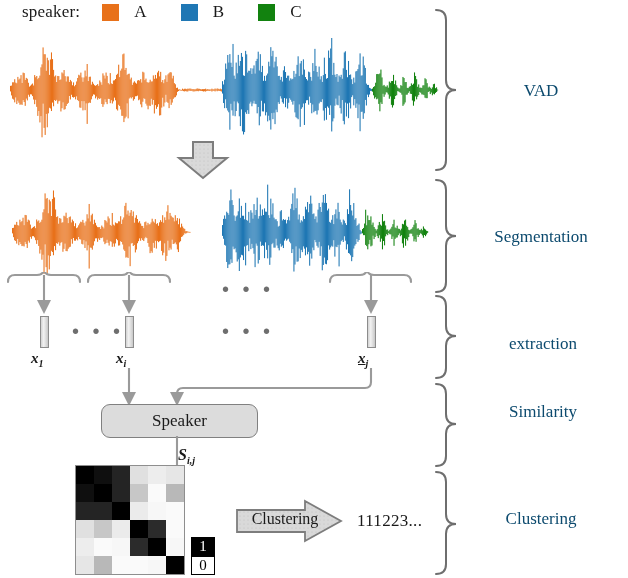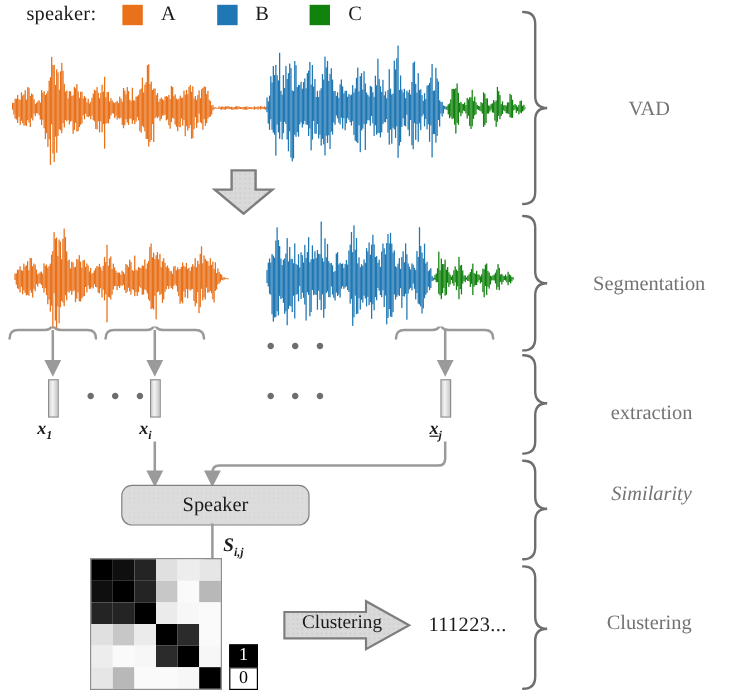--- a/index.html
+++ b/index.html
@@ -8,37 +8,37 @@
   .abs{position:absolute;}
   
   #legend{left:14px;top:2px;display:flex;align-items:center;gap:0;}
   #legend .lbl{font-size:17px;letter-spacing:.2px;margin-left:8px;}
   .sw{width:17px;height:17px;display:inline-block;}
   .lgitem{display:flex;align-items:center;gap:7px;}
   
   .wave{position:absolute;}
   .wave svg{display:block;}
   
-  .stage-label{position:absolute;font-size:17px;color:#737373;text-align:center;line-height:1.18;}
+  .stage-label{position:absolute;font-size:17px;color:#0c4a6e;text-align:center;line-height:1.18;}
   
   .embar{position:absolute;width:9px;background:linear-gradient(90deg,#d2d2d2 0%,#f2f2f2 38%,#c8c8c8 100%);
          border:1.1px solid #8c8c8c;box-sizing:border-box;}
   .xlab{position:absolute;font-size:15px;font-style:italic;font-weight:bold;}
   .xlab sub{font-size:10px;font-style:italic;font-weight:bold;}
   .dots{position:absolute;color:#6e6e6e;font-size:20px;letter-spacing:4px;font-family:"Liberation Sans",sans-serif;}
   
   #scoring{position:absolute;left:101px;top:404px;width:155px;height:32px;
            border:1.3px solid #808080;border-radius:9px;
            background:#dcdcdc;
            display:flex;align-items:center;justify-content:center;font-size:17px;}
   #scoring::before{content:"";position:absolute;inset:0;border-radius:8px;
      background-image:radial-gradient(#c2c2c2 .6px,transparent .7px);
      background-size:4px 4px;opacity:.55;}
   #scoring span{position:relative;z-index:2;}
-  #slab{position:absolute;left:186px;top:446px;font-size:16px;font-weight:bold;font-style:italic;}
+  #slab{position:absolute;left:178px;top:446px;font-size:16px;font-weight:bold;font-style:italic;}
   #slab sub{font-size:10px;}
   
   #matrix{position:absolute;left:76px;top:466px;width:108px;height:108px;
           display:grid;grid-template-columns:repeat(6,1fr);grid-template-rows:repeat(6,1fr);
           outline:1px solid #8e8e8e;outline-offset:0;}
   #matrix div{width:100%;height:100%;}
   
   #key{position:absolute;left:191px;top:537px;width:24px;}
   #key .kc{height:19px;display:flex;align-items:center;justify-content:center;
            font-size:15px;border:1px solid #000;box-sizing:border-box;}
@@ -1009,16 +1009,16 @@
     <path d="M8,468 q10,0 10,10 L18,510 q0,10 10,10 -10,0 -10,10 L18,560 q0,10 -10,10"></path>
   </g>
 </svg>
 
 <div class="stage-label" style="left:466px;top:81px;width:150px;">VAD</div>
 <div class="stage-label" style="left:466px;top:227px;width:150px;">Segmentation</div>
 <div class="stage-label" style="left:458px;top:314px;width:170px;">
   <br>
   <span>extraction</span>
 </div>
-<div class="stage-label" style="left:458px;top:402px;width:170px;font-style:italic;">
+<div class="stage-label" style="left:458px;top:402px;width:170px;">
   <span>Similarity</span><br>
 </div>
 <div class="stage-label" style="left:466px;top:509px;width:150px;">Clustering</div>
 
 </body></html>

